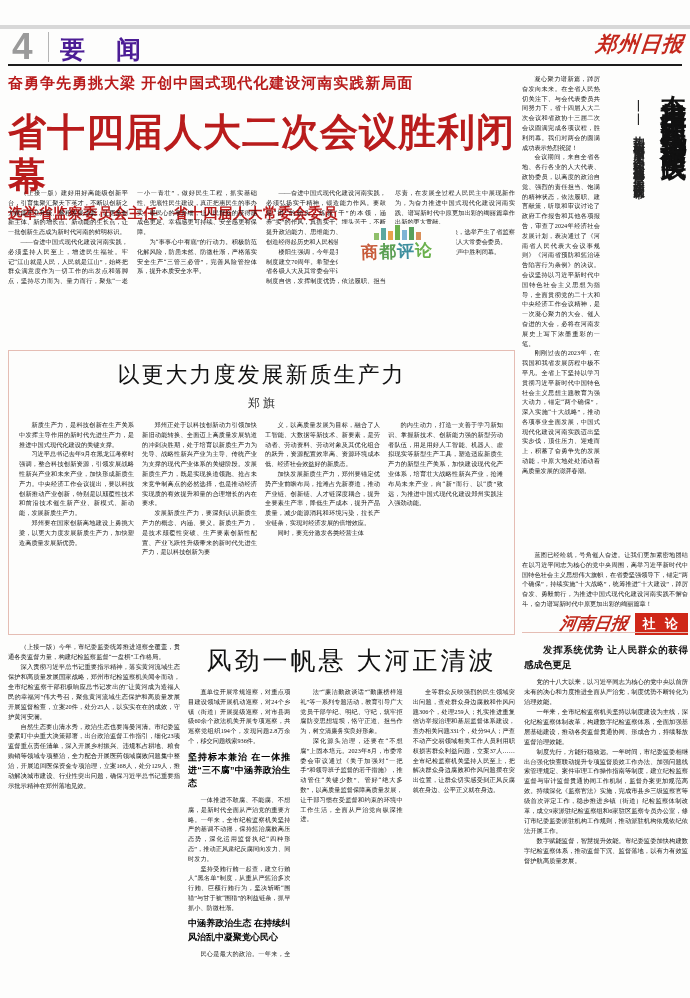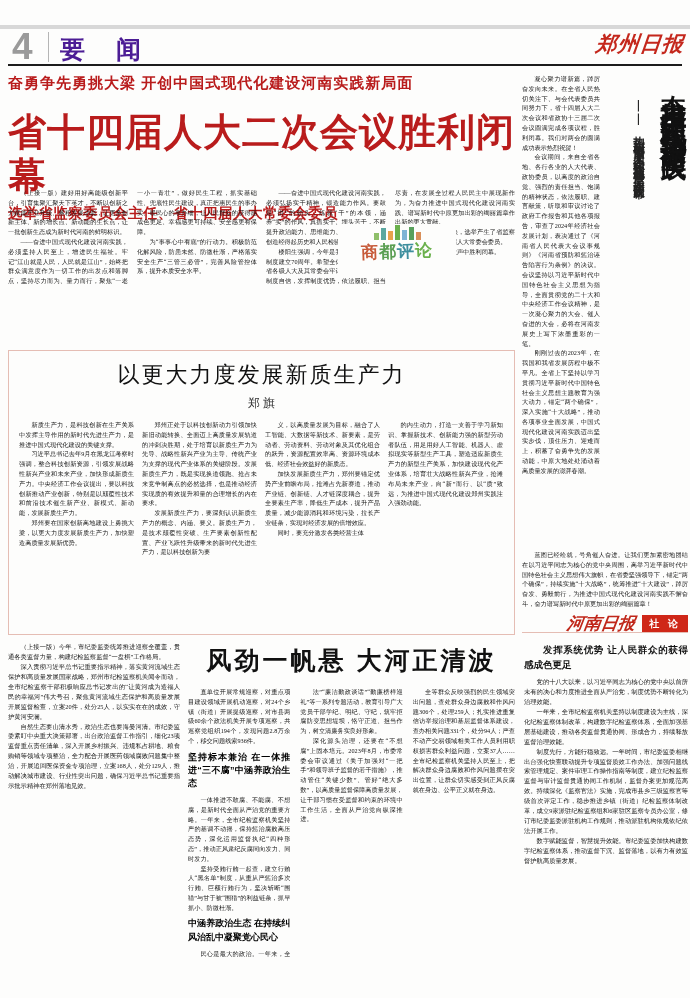--- a/index.html
+++ b/index.html
@@ -41,26 +41,26 @@
   
   .edit{left:522px;top:74px;width:166px;}
   .ed-top{display:flex;height:470px;overflow:hidden;}
   .ed-text{width:78px;}
   .vwrap{writing-mode:vertical-rl;width:88px;height:470px;}
   .vtitle{font-size:26px;font-weight:900;letter-spacing:4px;color:#111;line-height:1.15;}
   .vsub{font-size:11.5px;font-weight:bold;padding-top:26px;margin-right:12px;letter-spacing:2px;color:#222;}
   .ed-bottom{margin-top:6px;height:58px;}
   .sigrow{display:flex;justify-content:flex-end;align-items:center;gap:7px;margin-top:4px;}
   .sig-paper{font-size:17px;font-weight:900;font-style:italic;color:#c0271a;transform:skewX(-8deg);}
-  .sig-chip{background:#cf2718;color:#fff;font-size:10px;font-weight:bold;letter-spacing:3px;padding:2px 7px;}
+  .sig-chip{background:#cf2718;color:#fff;font-size:13px;font-weight:bold;letter-spacing:3px;padding:2px 7px;}
   .edrule{left:522px;top:632px;width:166px;height:1px;background:#e5bdb4;}
   
   .bleft{left:8px;top:642px;width:172px;height:348px;font-size:6.3px;}
   .bcenter{left:188px;top:644px;width:327px;}
-  .b-title{text-align:center;font-size:25px;font-weight:700;letter-spacing:3px;color:#111;}
+  .b-title{text-align:center;font-size:25px;font-weight:400;letter-spacing:3px;color:#111;}
   .b-sub{text-align:center;font-size:13px;font-weight:bold;margin-top:7px;color:#222;}
   .b-cols{display:flex;gap:10px;margin-top:10px;}
   .b-col{flex:1;height:270px;}
   h4.subhead{font-size:9px;line-height:1.45;margin:5px 0;color:#000;
              font-family:"Liberation Sans","DejaVu Sans",sans-serif;}
   .bright{left:524px;top:642px;width:164px;height:350px;font-size:6.3px;}
   .bright h4{font-size:9.5px;margin:0 0 5px 0;text-indent:2em;}
   .ct{font-weight:bold;}
 </style>
 </head>

